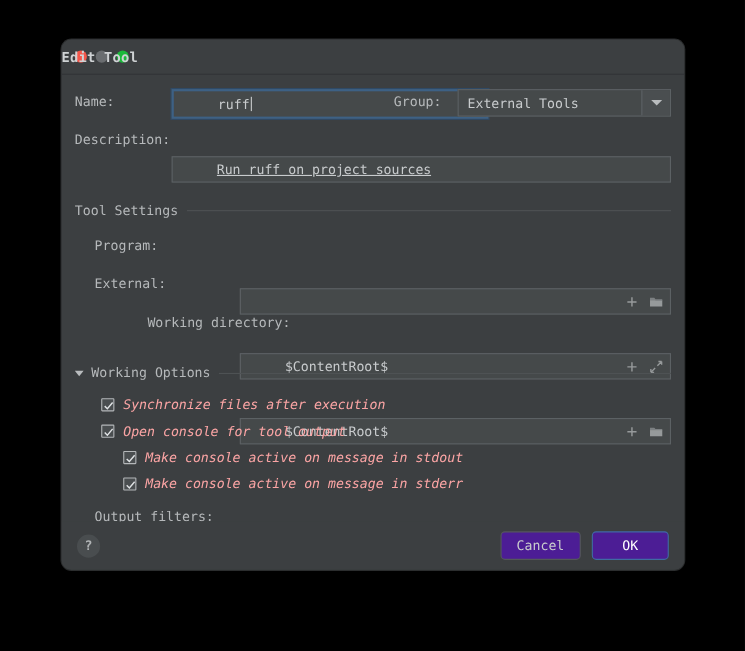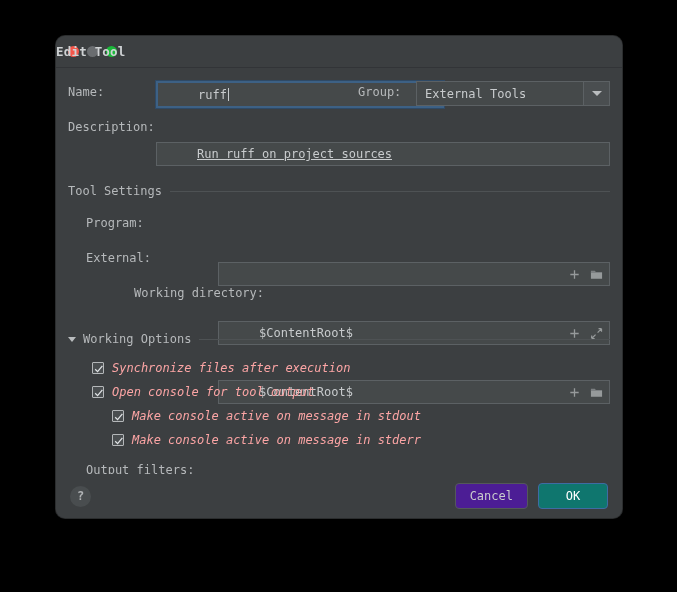--- a/index.html
+++ b/index.html
@@ -248,21 +248,21 @@
     border-radius: 4px;
     font-size: 12px;
     display: flex;
     align-items: center;
     justify-content: center;
     border: 1px solid #54585a;
     background: #4c1d95;
     color: #c9cccd;
   }
   .btn.primary {
-    background: #0f766e;
+    background: #4c1d95;
     border: 1px solid #3f6ba3;
     color: #ffffff;
   }
 </style>
 </head>
 <body>
 
 <div class="dialog">
 
   <div class="titlebar">

